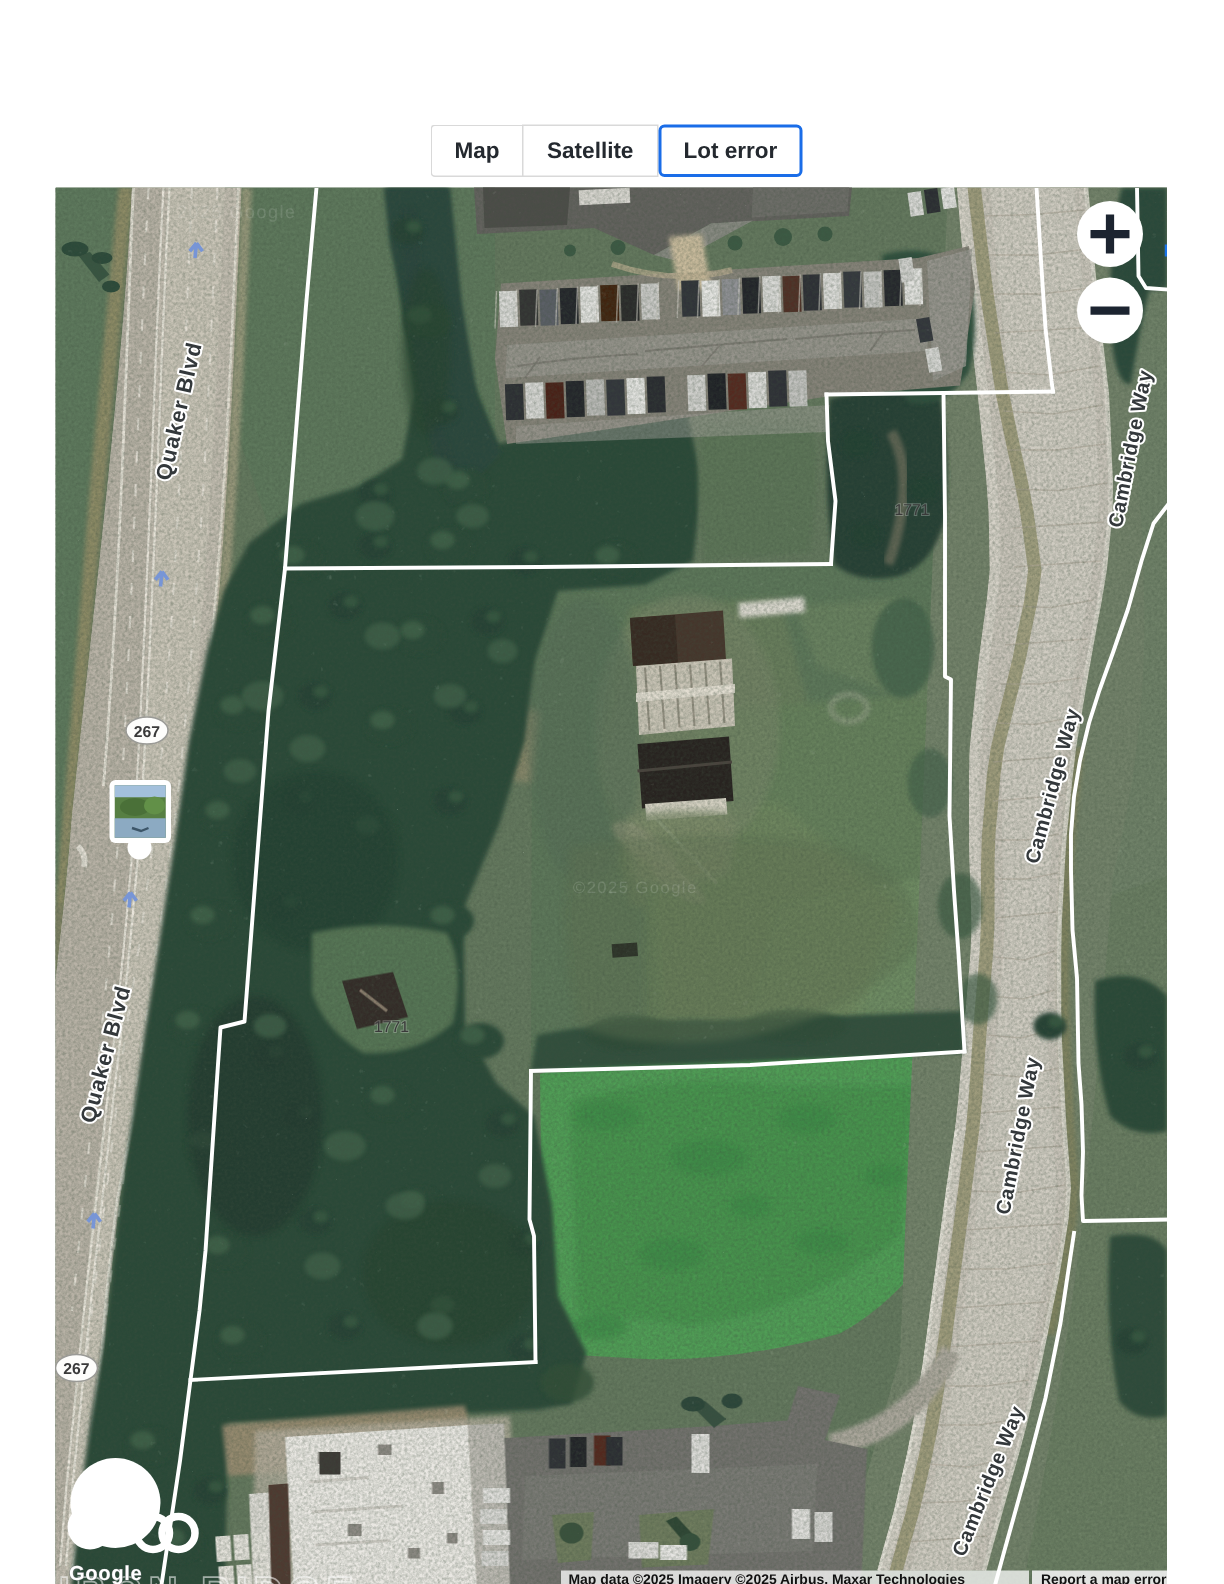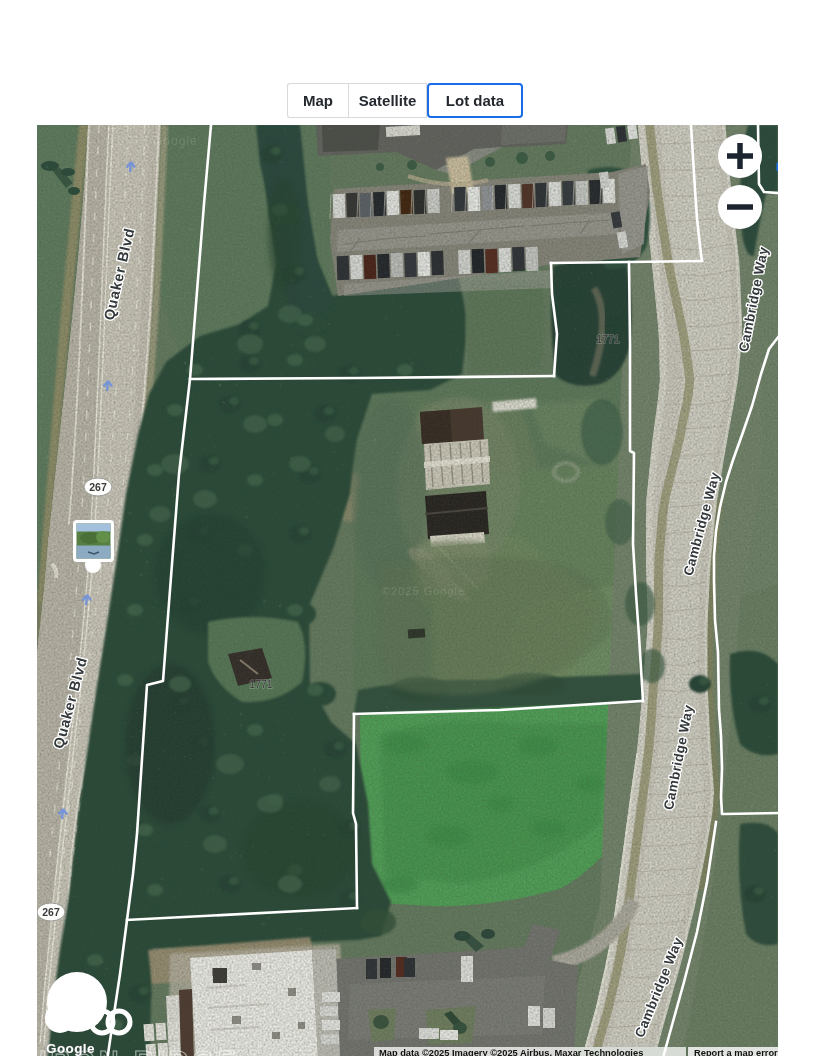--- a/index.html
+++ b/index.html
@@ -1,31 +1,31 @@
 <!DOCTYPE html>
 <html><head>
 <meta charset="utf-8">
 <style>
 html,body{margin:0;padding:0;background:#fff;width:816px;height:1056px;overflow:hidden;}
 body{font-family:"Liberation Sans",sans-serif;position:relative;}
 .btnbar{position:absolute;left:287px;top:41px;height:35px;display:flex;margin-top:42px;}
 .btn{background:#fff;border:1px solid #d9d9d9;color:#24292f;font-weight:bold;font-size:15px;
   display:flex;align-items:center;justify-content:center;box-sizing:border-box;}
 .btn.map{width:61px;border-right:none;border-radius:3px 0 0 3px;}
-.btn.sat{width:79px;}
+.btn.sat{width:91px;}
 .btn.lot{width:96px;border:2px solid #1a6de8;border-radius:4px;}
 #mapwrap{position:absolute;left:37px;top:81px;width:741px;height:936px;margin-top:44px;}
 </style>
 </head>
 <body>
 
 <div class="btnbar">
   <div class="btn map">Map</div>
   <div class="btn sat">Satellite</div>
-  <div class="btn lot">Lot data</div>
+  <div class="btn lot">Lot error</div>
 </div>
 
 <div id="mapwrap">
 <svg width="741" height="936" viewBox="37 81 741 936">
 
 <rect x="37" y="81" width="741" height="936" fill="#66795f"></rect>
 <defs>
 <filter id="soft" x="-20%" y="-20%" width="140%" height="140%">
           <feGaussianBlur stdDeviation="1.3"></feGaussianBlur>
         </filter>

